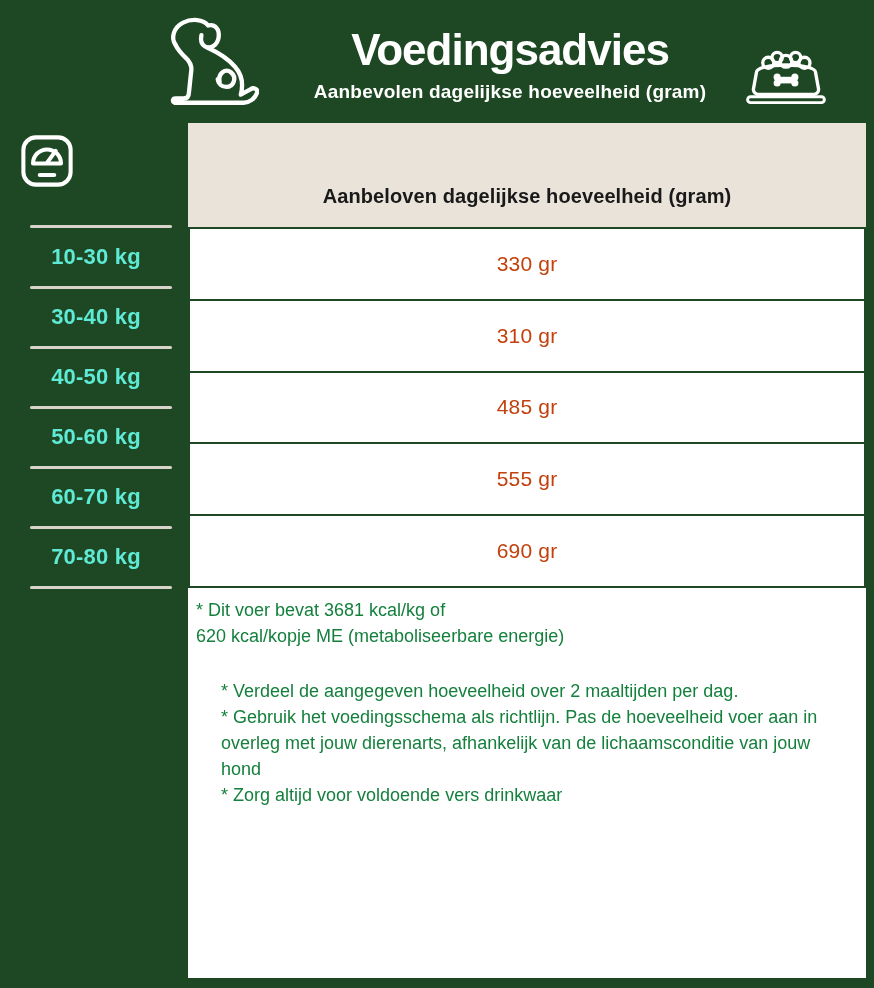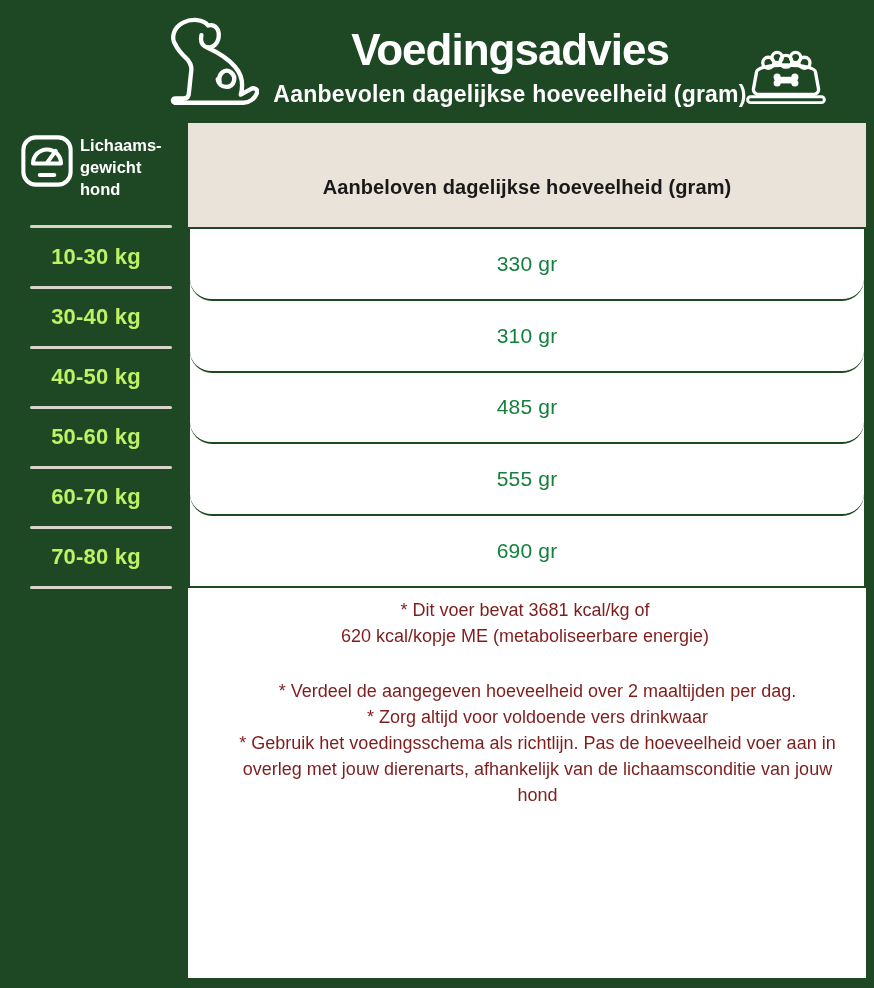--- a/index.html
+++ b/index.html
@@ -11,54 +11,53 @@
   html,body{margin:0;padding:0;background:#fff;}
   .canvas{
     position:relative;width:874px;height:988px;background:var(--green);
     overflow:hidden;font-family:"Liberation Sans","DejaVu Sans",sans-serif;
   }
   
   .dog-icon{position:absolute;left:163px;top:12px;width:96px;height:98px;}
   .bowl-icon{position:absolute;left:740px;top:48px;width:92px;height:62px;}
   .title-block{position:absolute;left:190px;top:26px;width:640px;text-align:center;color:#fff;}
   .title-block h1{margin:0;font-size:44px;font-weight:bold;letter-spacing:-1px;line-height:48px;}
-  .title-block p{margin:7px 0 0;font-size:23px;font-weight:bold;letter-spacing:.2px;}
+  .title-block p{margin:7px 0 0;font-size:19px;font-weight:bold;letter-spacing:.2px;}
   
   .weight-scale-icon{position:absolute;left:20px;top:133px;width:54px;height:56px;}
   .weight-col-label{
     position:absolute;left:80px;top:134px;color:#fff;font-size:16.5px;
     font-weight:bold;line-height:22px;
   }
   .divider{position:absolute;left:30px;width:142px;height:3px;background:var(--divider);border-radius:2px;}
   .weight-label{
     position:absolute;left:8px;width:176px;height:58px;display:flex;
-    align-items:center;justify-content:center;color:#bef264;font-size:22px;font-weight:bold;
+    align-items:center;justify-content:center;color:#5eead4;font-size:22px;font-weight:bold;
     letter-spacing:.2px;
   }
   
   .band{
     position:absolute;left:188px;top:123px;width:678px;height:104px;background:var(--beige);
     display:flex;align-items:flex-end;justify-content:center;box-sizing:border-box;
-    padding-bottom:28px;color:var(--dark);font-size:20px;font-weight:bold;letter-spacing:.1px;
+    padding-bottom:19px;color:var(--dark);font-size:20px;font-weight:bold;letter-spacing:.1px;
   }
   .table{
     position:absolute;left:188px;top:227px;width:678px;height:361px;background:#fff;
     box-sizing:border-box;border:2px solid var(--green);display:flex;flex-direction:column;
   }
   .amount-row{
     flex:1;display:flex;align-items:center;justify-content:center;
-    border-bottom:2px solid var(--green);font-size:21px;color:#15803d;font-weight:500;
+    border-bottom:2px solid var(--green);font-size:21px;color:#c2410c;font-weight:500;
     letter-spacing:.2px;
-    border-radius:22px;
   }
   .amount-row:last-child{border-bottom:none;}
   
   .notes{
     position:absolute;left:188px;top:588px;width:678px;height:390px;background:#fff;
-    box-sizing:border-box;padding:9px 12px 0 8px;color:#7f1d1d;text-align:center;
+    box-sizing:border-box;padding:9px 12px 0 8px;color:#15803d;
   }
   .note-line{margin:0;font-size:18px;line-height:26px;font-weight:500;}
   .tips{margin-top:29px;margin-left:25px;}
   .tip{margin:0;font-size:18px;line-height:26px;font-weight:500;max-width:645px;}
 </style>
 </head>
 <body>
 
 <div class="canvas">
 
@@ -90,25 +89,20 @@
     </g>
   </svg>
 
   <svg class="weight-scale-icon" viewBox="0 0 56 56" fill="none" stroke="#ffffff" stroke-width="4.2" stroke-linecap="round" stroke-linejoin="round">
     <rect x="3.5" y="3.5" width="49" height="49" rx="13"></rect>
     <path d="M13.5 30.5 A14.5 14.5 0 0 1 42.5 30.5 Z"></path>
     <path d="M28 30 L37 17.5"></path>
     <path d="M20.5 42.5 H35.5"></path>
   </svg>
 
-  <div class="weight-col-label">
-    <div>Lichaams-</div>
-    <div>gewicht</div>
-    <div>hond</div>
-  </div>
 
   <div class="divider" style="top:225px"></div>
   <div class="divider" style="top:286px"></div>
   <div class="divider" style="top:346px"></div>
   <div class="divider" style="top:406px"></div>
   <div class="divider" style="top:466px"></div>
   <div class="divider" style="top:526px"></div>
   <div class="divider" style="top:586px"></div>
 
   <div class="weight-label" style="top:228px">10-30 kg</div>
@@ -128,18 +122,18 @@
     <div class="amount-row">485 gr</div>
     <div class="amount-row">555 gr</div>
     <div class="amount-row">690 gr</div>
   </div>
 
   <div class="notes">
     <p class="note-line">* Dit voer bevat 3681 kcal/kg of</p>
     <p class="note-line">620 kcal/kopje ME (metaboliseerbare energie)</p>
     <div class="tips">
       <p class="tip">* Verdeel de aangegeven hoeveelheid over 2 maaltijden per dag.</p>
+      <p class="tip">* Gebruik het voedingsschema als richtlijn. Pas de hoeveelheid voer aan in overleg met jouw dierenarts, afhankelijk van de lichaamsconditie van jouw hond</p>
       <p class="tip">* Zorg altijd voor voldoende vers drinkwaar</p>
-      <p class="tip">* Gebruik het voedingsschema als richtlijn. Pas de hoeveelheid voer aan in overleg met jouw dierenarts, afhankelijk van de lichaamsconditie van jouw hond</p>
     </div>
   </div>
 
 </div>
 
 </body></html>

